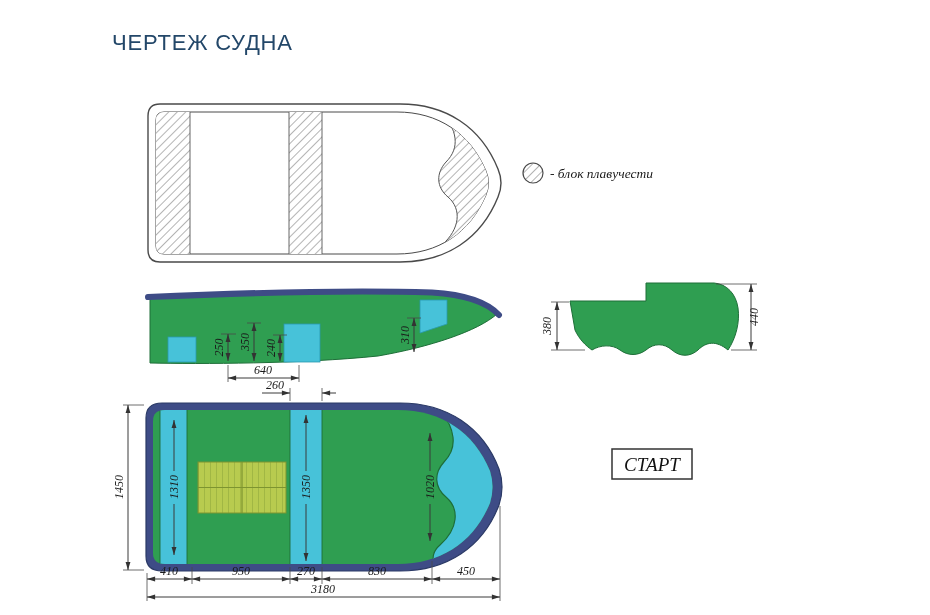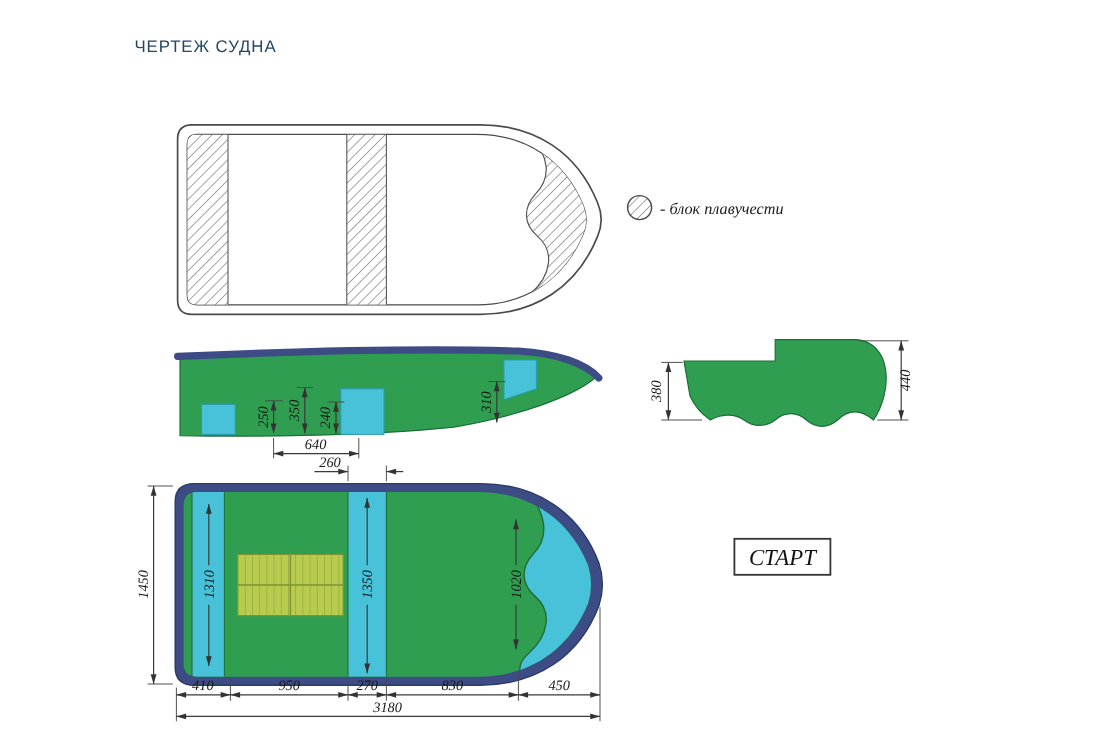--- a/index.html
+++ b/index.html
@@ -1,18 +1,18 @@
 <!DOCTYPE html>
 <html style="--hull: #2f9e51; --gunwale: #3e4c86; --seat: #47c2d9; --floor: #b8cb4f; --outline: #1e6e38; --title: #234769;"><head>
 <meta charset="utf-8">
 <style>
   html,body{margin:0;padding:0;background:#ffffff;}
   .stage{position:relative;width:930px;height:615px;background:#fff;overflow:hidden;
          font-family:"Liberation Sans",sans-serif;}
-  .page-title{position:absolute;left:112px;top:30px;font-size:14px;letter-spacing:.8px;
+  .page-title{position:absolute;left:112px;top:30px;font-size:22px;letter-spacing:.8px;
          color:var(--title,#234769);font-weight:500;}
   svg{position:absolute;left:0;top:0;}
   .dim-text{font:italic 12px "Liberation Serif",serif;fill:#1a1a1a;}
   .legend-text{font:italic 13.5px "Liberation Serif",serif;fill:#1a1a1a;}
   .badge-text{font:italic 19px "Liberation Serif",serif;fill:#111;}
   .mid{text-anchor:middle;}
   .ext{stroke:#4a4a4a;stroke-width:.8;}
   .dln{stroke:#3a3a3a;stroke-width:1;}
   .edge{stroke:#555;stroke-width:.9;}
 </style>

